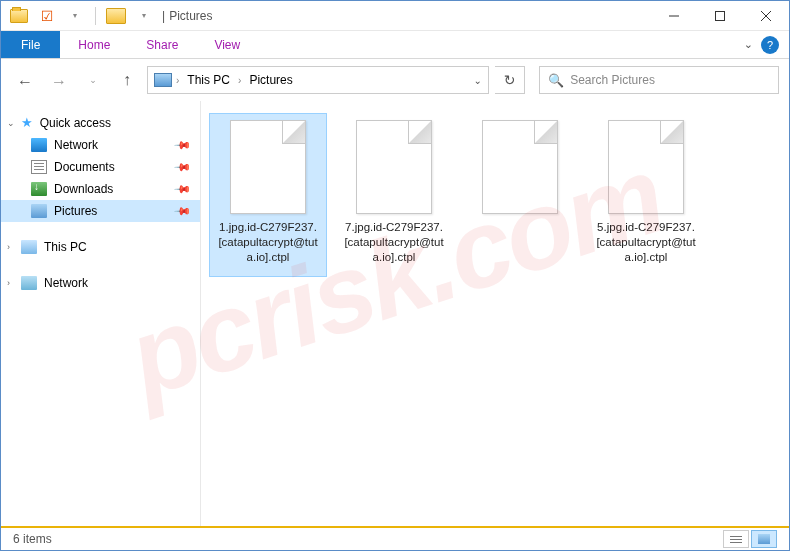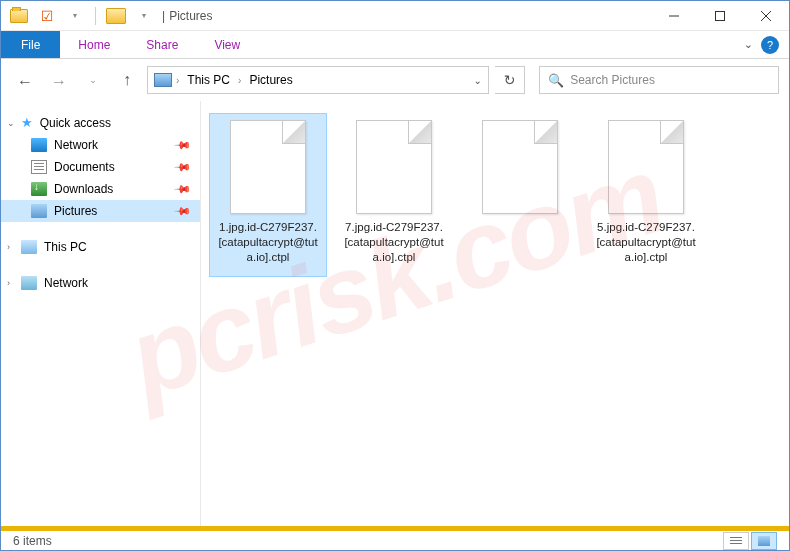--- a/index.html
+++ b/index.html
@@ -50,21 +50,21 @@
 .sb-pic { background: linear-gradient(#a9d4f5, #5b9bd5); border-radius: 1px; }
 .sb-pc { background: linear-gradient(#c9e6ff, #7ab8e8); border-radius: 1px; }
 .sb-net { background: linear-gradient(#b8e0f5, #6bb4d8); border-radius: 1px; }
 .tree-spacer { height: 14px; }
 .fileview { flex: 1; padding: 12px 8px; display: flex; flex-wrap: wrap; align-content: flex-start; gap: 4px 8px; overflow: auto; }
 .file-item { width: 118px; height: 164px; display: flex; flex-direction: column; align-items: center; padding: 6px 4px; cursor: pointer; border: 1px solid transparent; }
 .file-item.selected { background: #cce8ff; border: 1px solid #99d1ff; }
 .file-icon { width: 76px; height: 94px; background: #fff; border: 1px solid #c8c8c8; position: relative; margin-bottom: 6px; box-shadow: 1px 1px 2px rgba(0,0,0,0.1); }
 .file-icon::before { content: ''; position: absolute; top: 0; right: 0; width: 22px; height: 22px; background: linear-gradient(135deg, #fff 0%, #fff 48%, #d8d8d8 52%, #e8e8e8 100%); border-left: 1px solid #c8c8c8; border-bottom: 1px solid #c8c8c8; }
 .file-label { font-size: 11.5px; text-align: center; line-height: 1.3; color: #222; word-break: break-all; padding: 0 2px; }
-.statusbar { position: absolute; bottom: 0; left: 0; right: 0; height: 24px; border-top: 5px solid #eab308; display: flex; align-items: center; padding: 0 12px; font-size: 12px; color: #555; background: #fff; }
+.statusbar { position: absolute; bottom: 0; left: 0; right: 0; height: 24px; border-top: 2px solid #eab308; display: flex; align-items: center; padding: 0 12px; font-size: 12px; color: #555; background: #fff; }
 .view-toggles { margin-left: auto; display: flex; gap: 2px; }
 .view-btn { width: 26px; height: 18px; border: 1px solid #ccc; display: flex; align-items: center; justify-content: center; cursor: pointer; }
 .view-btn.active { background: #cce8ff; border-color: #7ab8e8; }
 .vb-details { display: flex; flex-direction: column; gap: 2px; }
 .vb-details span { width: 12px; height: 1px; background: #777; }
 .vb-thumb { width: 12px; height: 10px; background: linear-gradient(#a9d4f5, #5b9bd5); }
 .watermark { position: absolute; top: 50%; left: 50%; transform: translate(-50%, -50%) rotate(-18deg); font-size: 110px; font-weight: 700; color: rgba(230, 70, 70, 0.10); pointer-events: none; white-space: nowrap; font-style: italic; letter-spacing: -3px; }
 </style>
 </head>
 <body>

